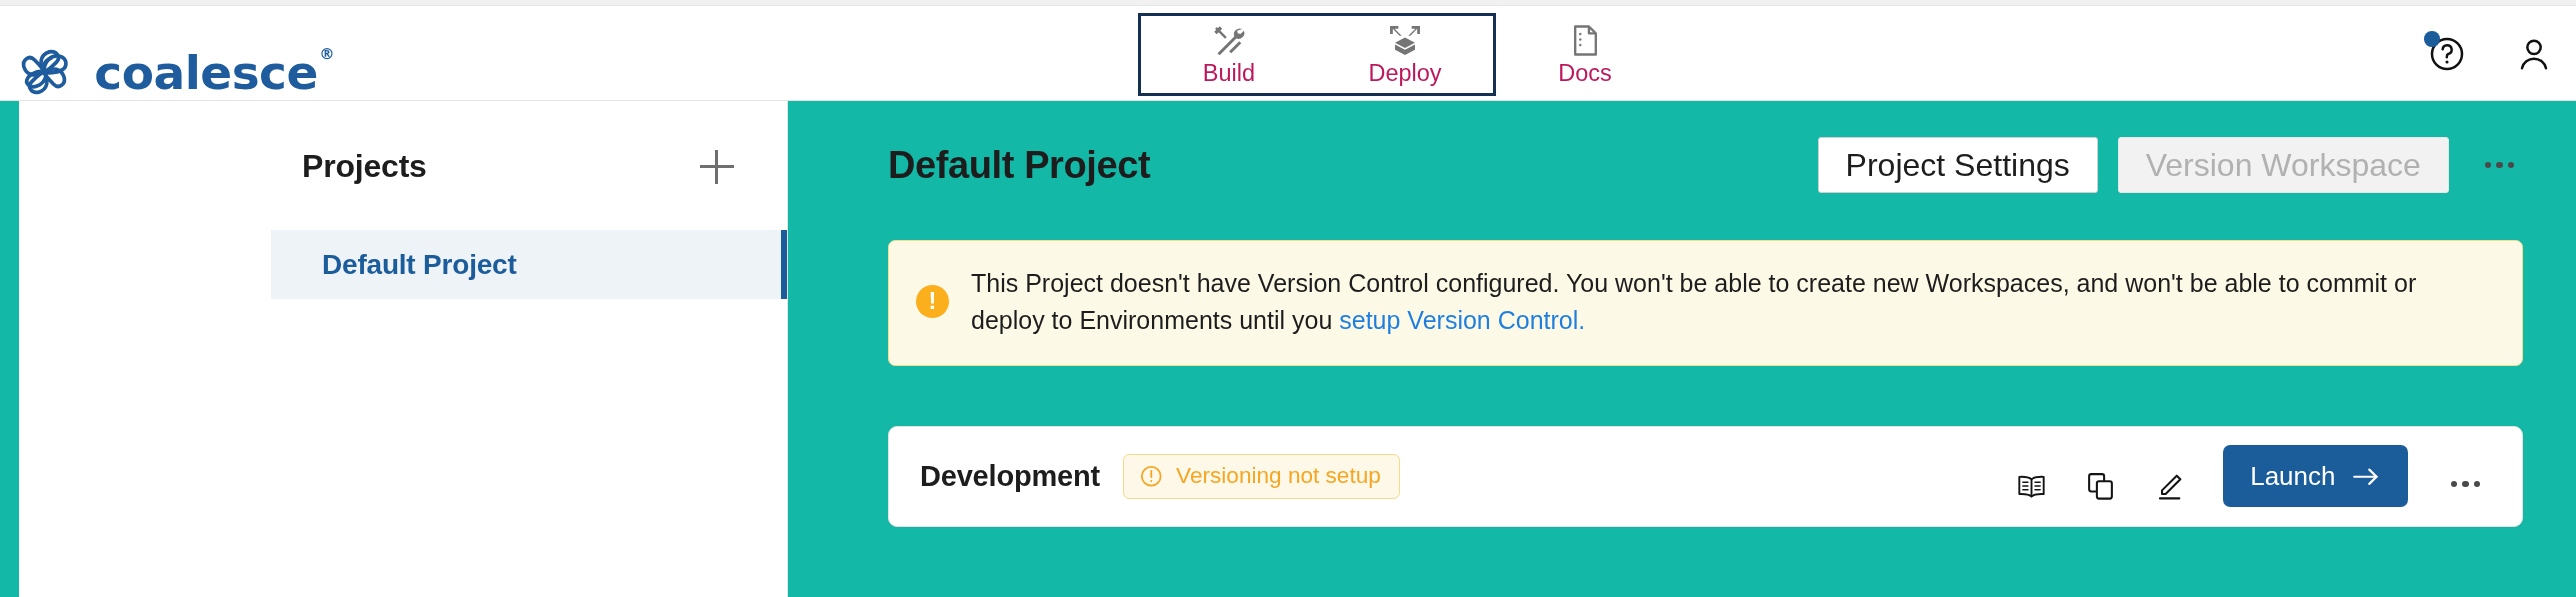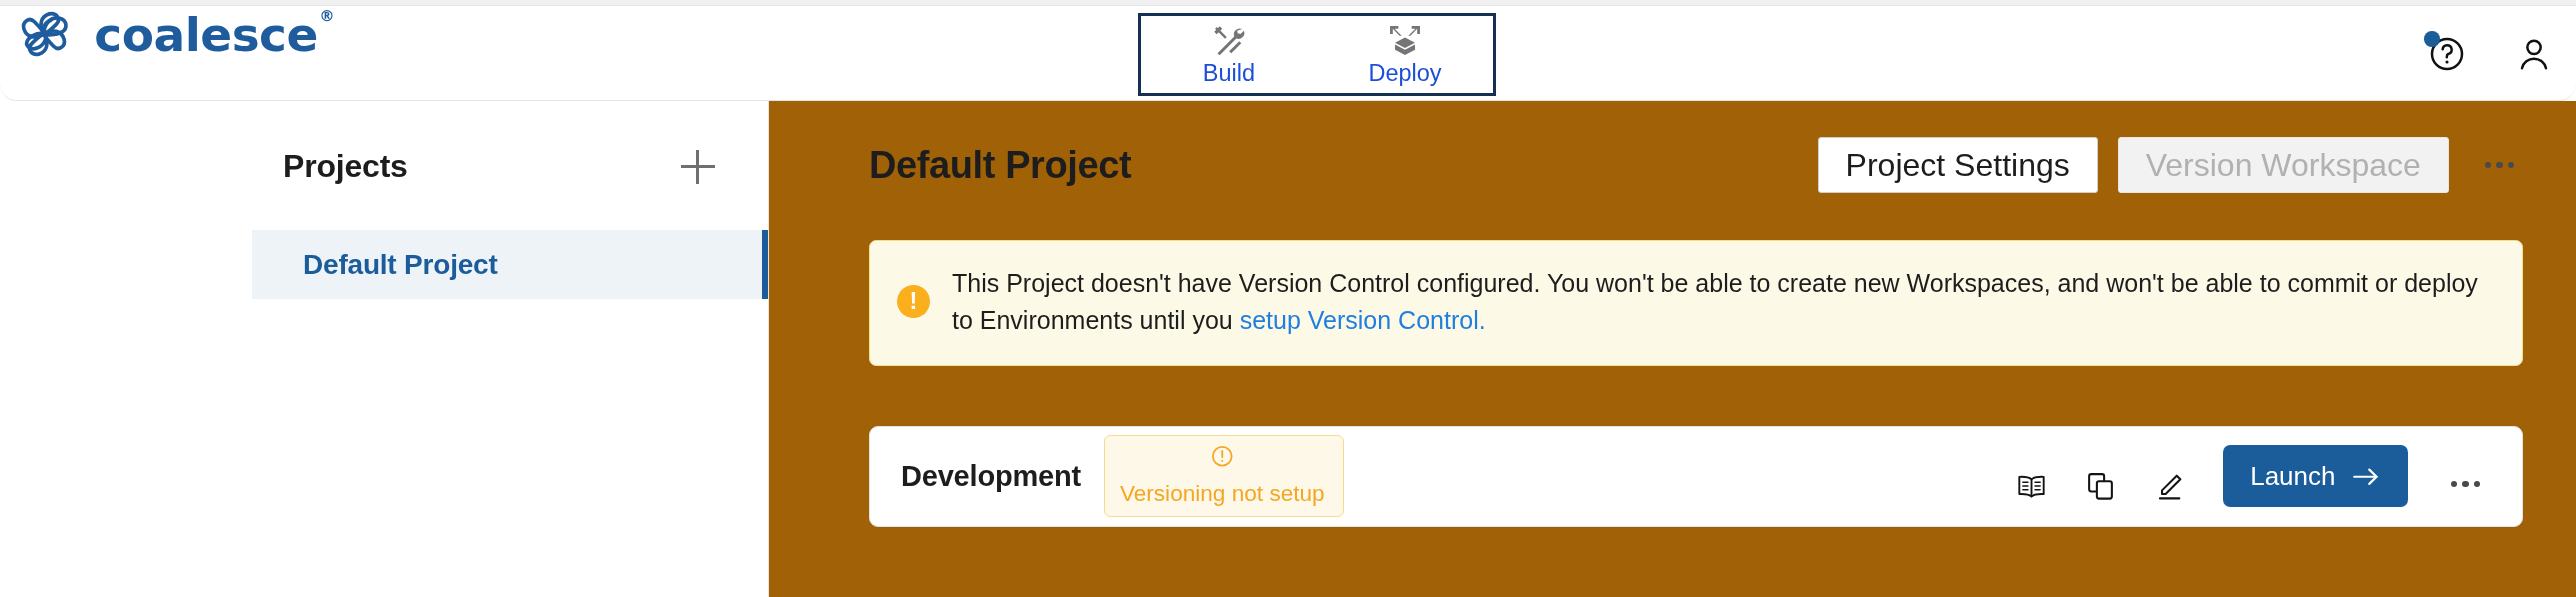--- a/index.html
+++ b/index.html
@@ -19,22 +19,21 @@
     border-bottom: 0.9px solid #e6e6e6;
   }
 
   
   .header {
     position: relative;
     height: 95px;
     background: #ffffff;
     border-bottom: 0.9px solid #e3e3e3;
     display: flex;
-    align-items: flex-start;
-    border-radius: 17px;
+    align-items: flex-end;
   }
 
   .brand {
     display: flex;
     align-items: center;
     gap: 22px;
     padding-left: 16.3px;
     flex: 0 0 auto;
   }
   .brand-mark { width: 56px; height: 56px; display: block; }
@@ -79,21 +78,21 @@
     align-items: center;
     justify-content: center;
     gap: 4.5px;
     cursor: pointer;
     background: transparent;
   }
   .nav-item.outside { width: 178px; height: 83px; }
   .nav-icon { height: 33px; display: flex; align-items: center; justify-content: center; }
   .nav-label {
     font-size: 23.5px;
-    color: #1d4ed8;
+    color: #be185d;
     line-height: 1;
   }
 
   
   .header-right {
     position: absolute;
     right: 22px;
     top: 0;
     height: 95px;
     display: flex;
@@ -107,21 +106,22 @@
     border-radius: 50%;
     background: #1b5c9b;
     top: -2.7px; left: -2.7px;
   }
   .avatar-btn { width: 40px; height: 40px; cursor: pointer; }
 
   
   .body-area {
     display: flex;
     height: calc(598px - 6.3px - 96px);
-    background: #a16207;
+    background: #14b8a6;
+    padding-left: 19px;
   }
 
   
   .sidebar {
     width: 769px;
     flex: 0 0 769px;
     border-right: 0.9px solid #e3e3e3;
     background: #ffffff;
     padding-top: 47px;
   }
@@ -292,21 +292,20 @@
   .ws-badge {
     display: flex;
     align-items: center;
     gap: 12.7px;
     background: #fdf8e8;
     border: 0.9px solid #f6d98a;
     border-radius: 6.3px;
     padding: 8.2px 18px 9px 14.5px;
     color: #f5a623;
     font-size: 22.6px;
-    flex-direction: column;
   }
   .ws-right {
     display: flex;
     align-items: flex-end;
     gap: 27px;
   }
   .icon-btn {
     width: 42px;
     height: 42px;
     display: flex;
@@ -376,20 +375,32 @@
             <path d="M20.2 14.6 L13 18.4 L13 22.2 L20.2 18.4 Z"></path>
             <path d="M9.5 8.2 L4.6 3.2 L4.6 7.0 L2.6 7.0 L2.6 1.2 L8.6 1.2 L8.6 3.2 L5.9 3.2 L11 8.2 Z" transform="translate(-0.4,0)"></path>
             <path d="M16.5 8.2 L21.4 3.2 L21.4 7.0 L23.4 7.0 L23.4 1.2 L17.4 1.2 L17.4 3.2 L20.1 3.2 L15 8.2 Z" transform="translate(0.4,0)"></path>
           </svg>
         </div>
         <div class="nav-label">Deploy</div>
       </div>
 
     </div>
 
+    <div class="nav-item outside">
+      <div class="nav-icon">
+        <svg width="31" height="33" viewBox="0 0 22 24" fill="none" stroke="#757575" stroke-width="1.7">
+          <path d="M3.5 1.8 h10 l5 5 v15.4 h-15 z" stroke-linejoin="round"></path>
+          <path d="M13.5 1.8 v5 h5" stroke-linejoin="round"></path>
+          <circle cx="7.2" cy="7.2" r="0.9" fill="#757575" stroke="none"></circle>
+          <circle cx="7.2" cy="11.2" r="0.9" fill="#757575" stroke="none"></circle>
+          <circle cx="7.2" cy="15.2" r="0.9" fill="#757575" stroke="none"></circle>
+        </svg>
+      </div>
+      <div class="nav-label">Docs</div>
+    </div>
   </div>
 
   <div class="header-right">
     <div class="help-wrap">
       <div class="help-dot"></div>
       <svg width="40" height="40" viewBox="0 0 24 24" fill="none" stroke="#111111" stroke-width="1.5">
         <circle cx="12" cy="12" r="9"></circle>
         <path d="M9.4 9.2 a2.7 2.7 0 1 1 3.4 2.8 c-0.7 0.25 -0.9 0.8 -0.9 1.5 v0.4" stroke-linecap="round"></path>
         <circle cx="12" cy="16.8" r="0.95" fill="#111111" stroke="none"></circle>
       </svg>

